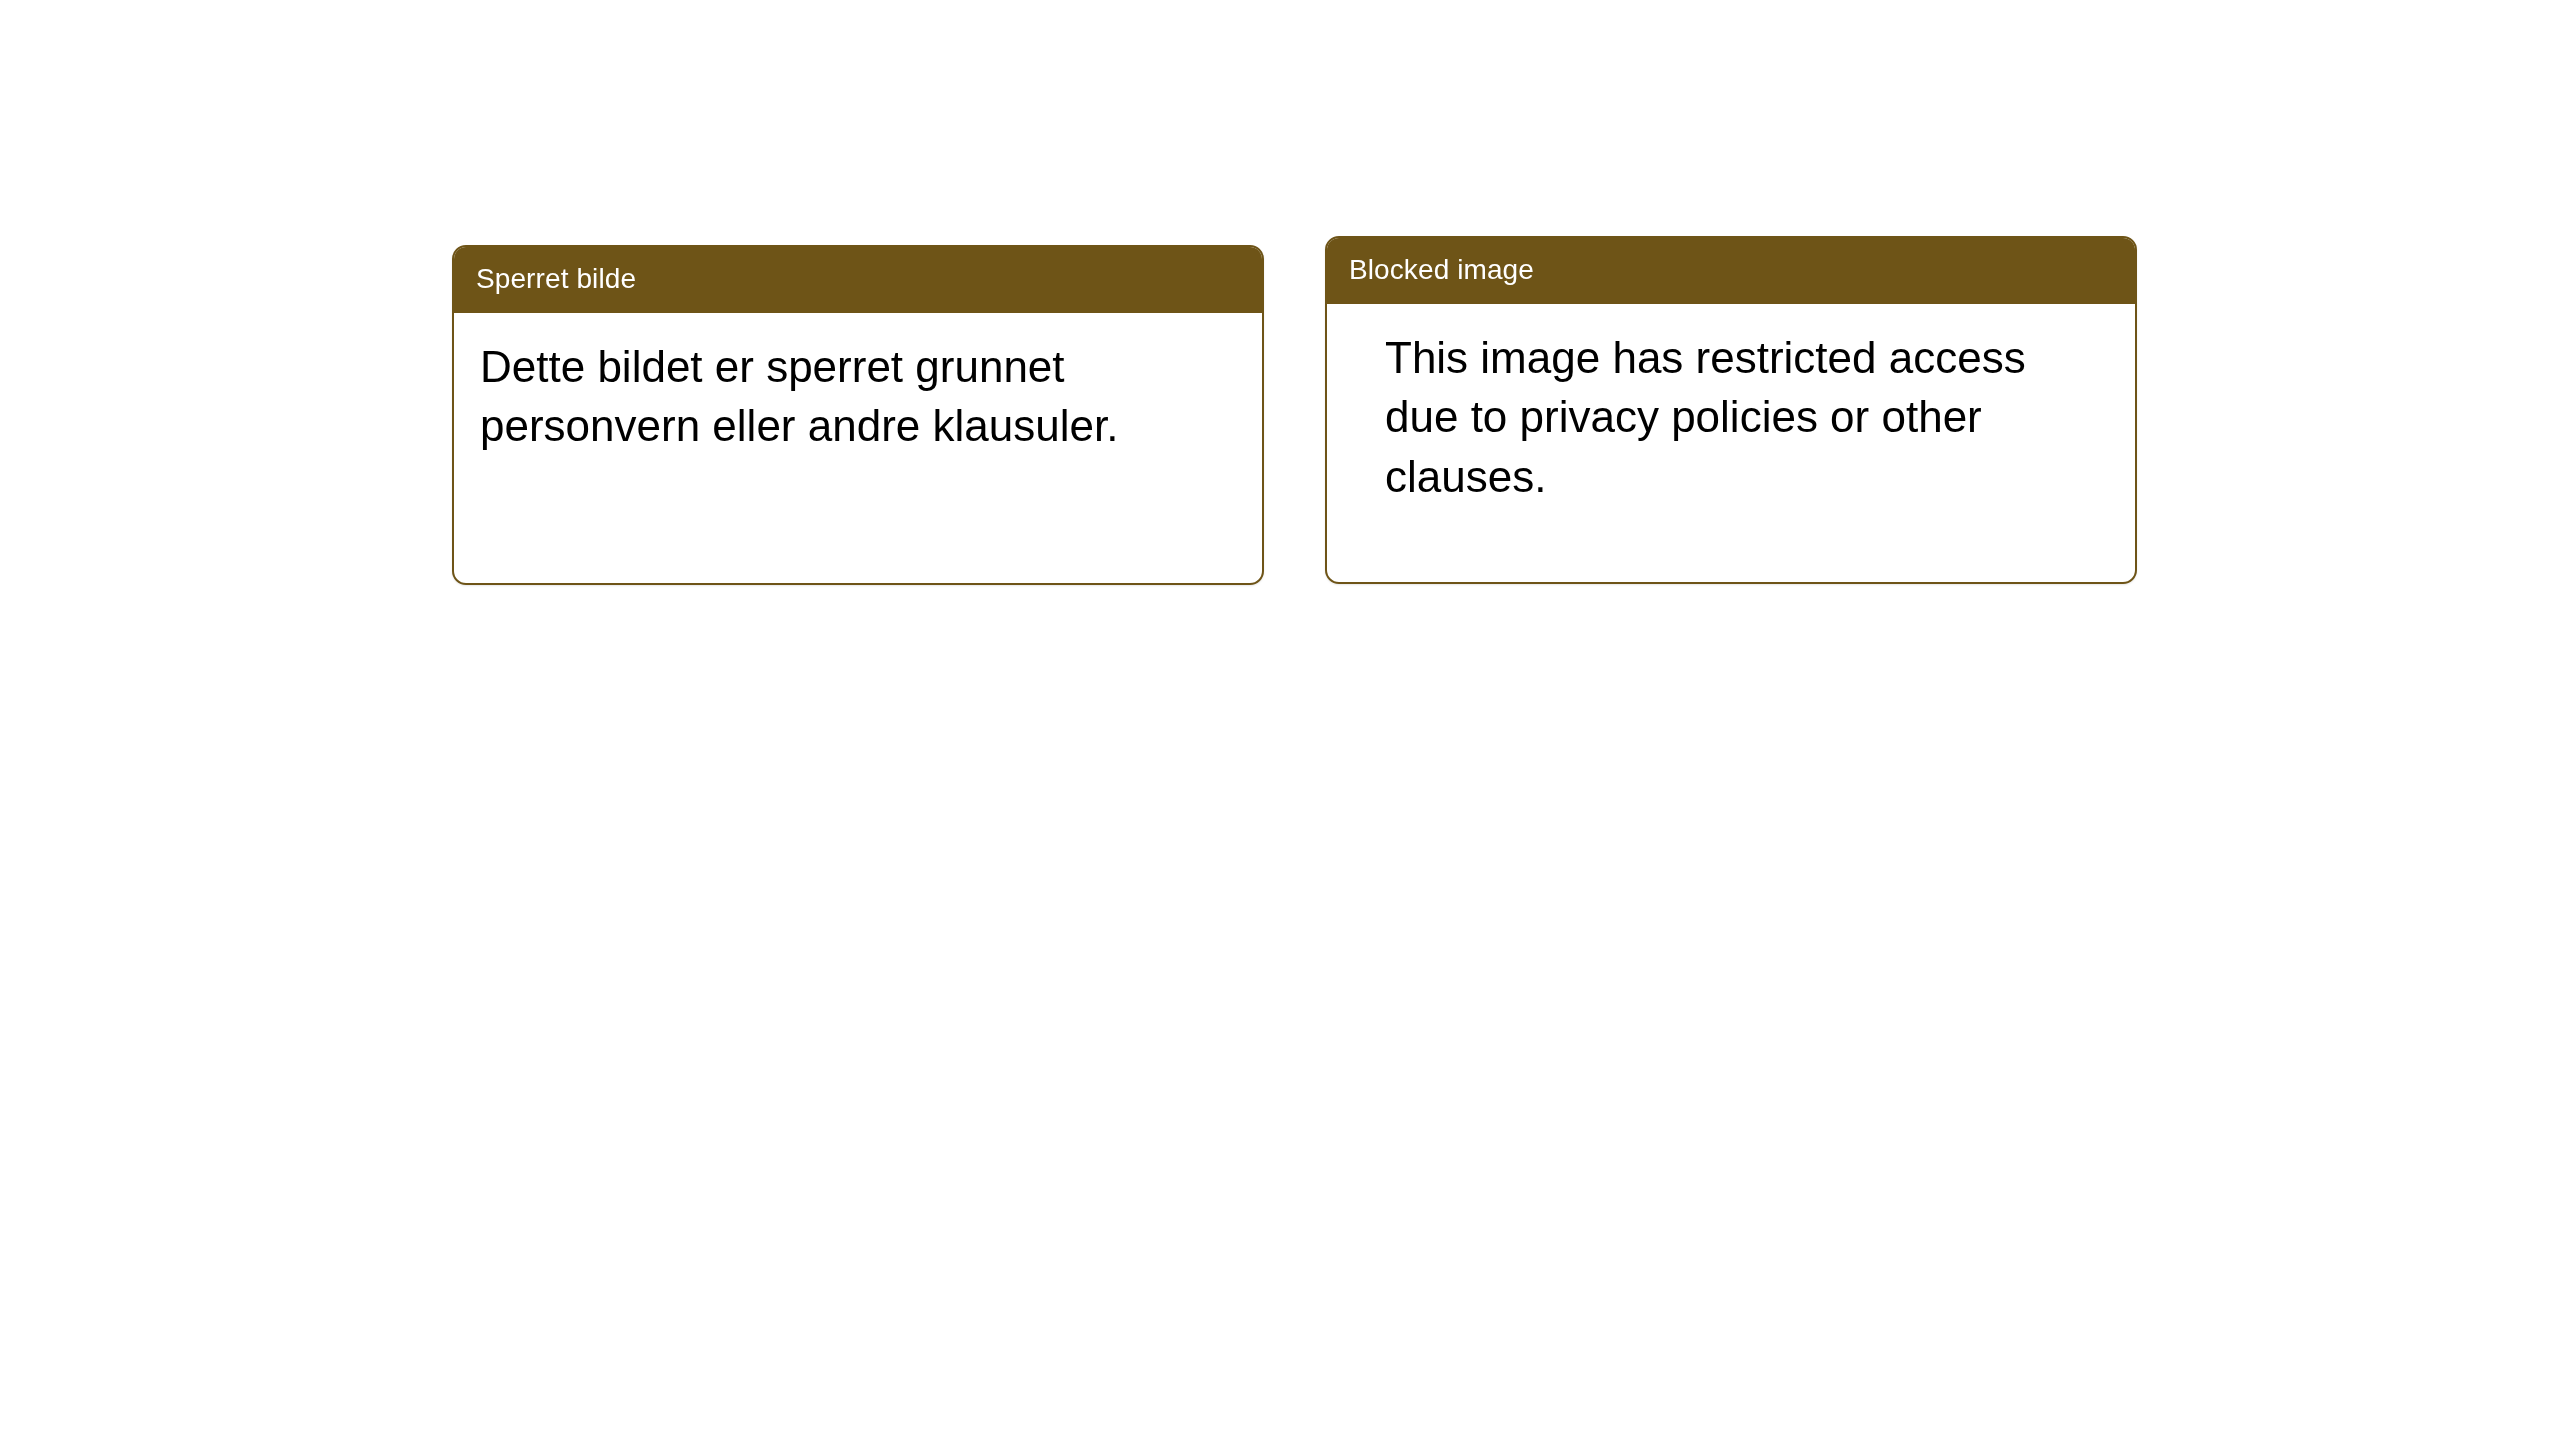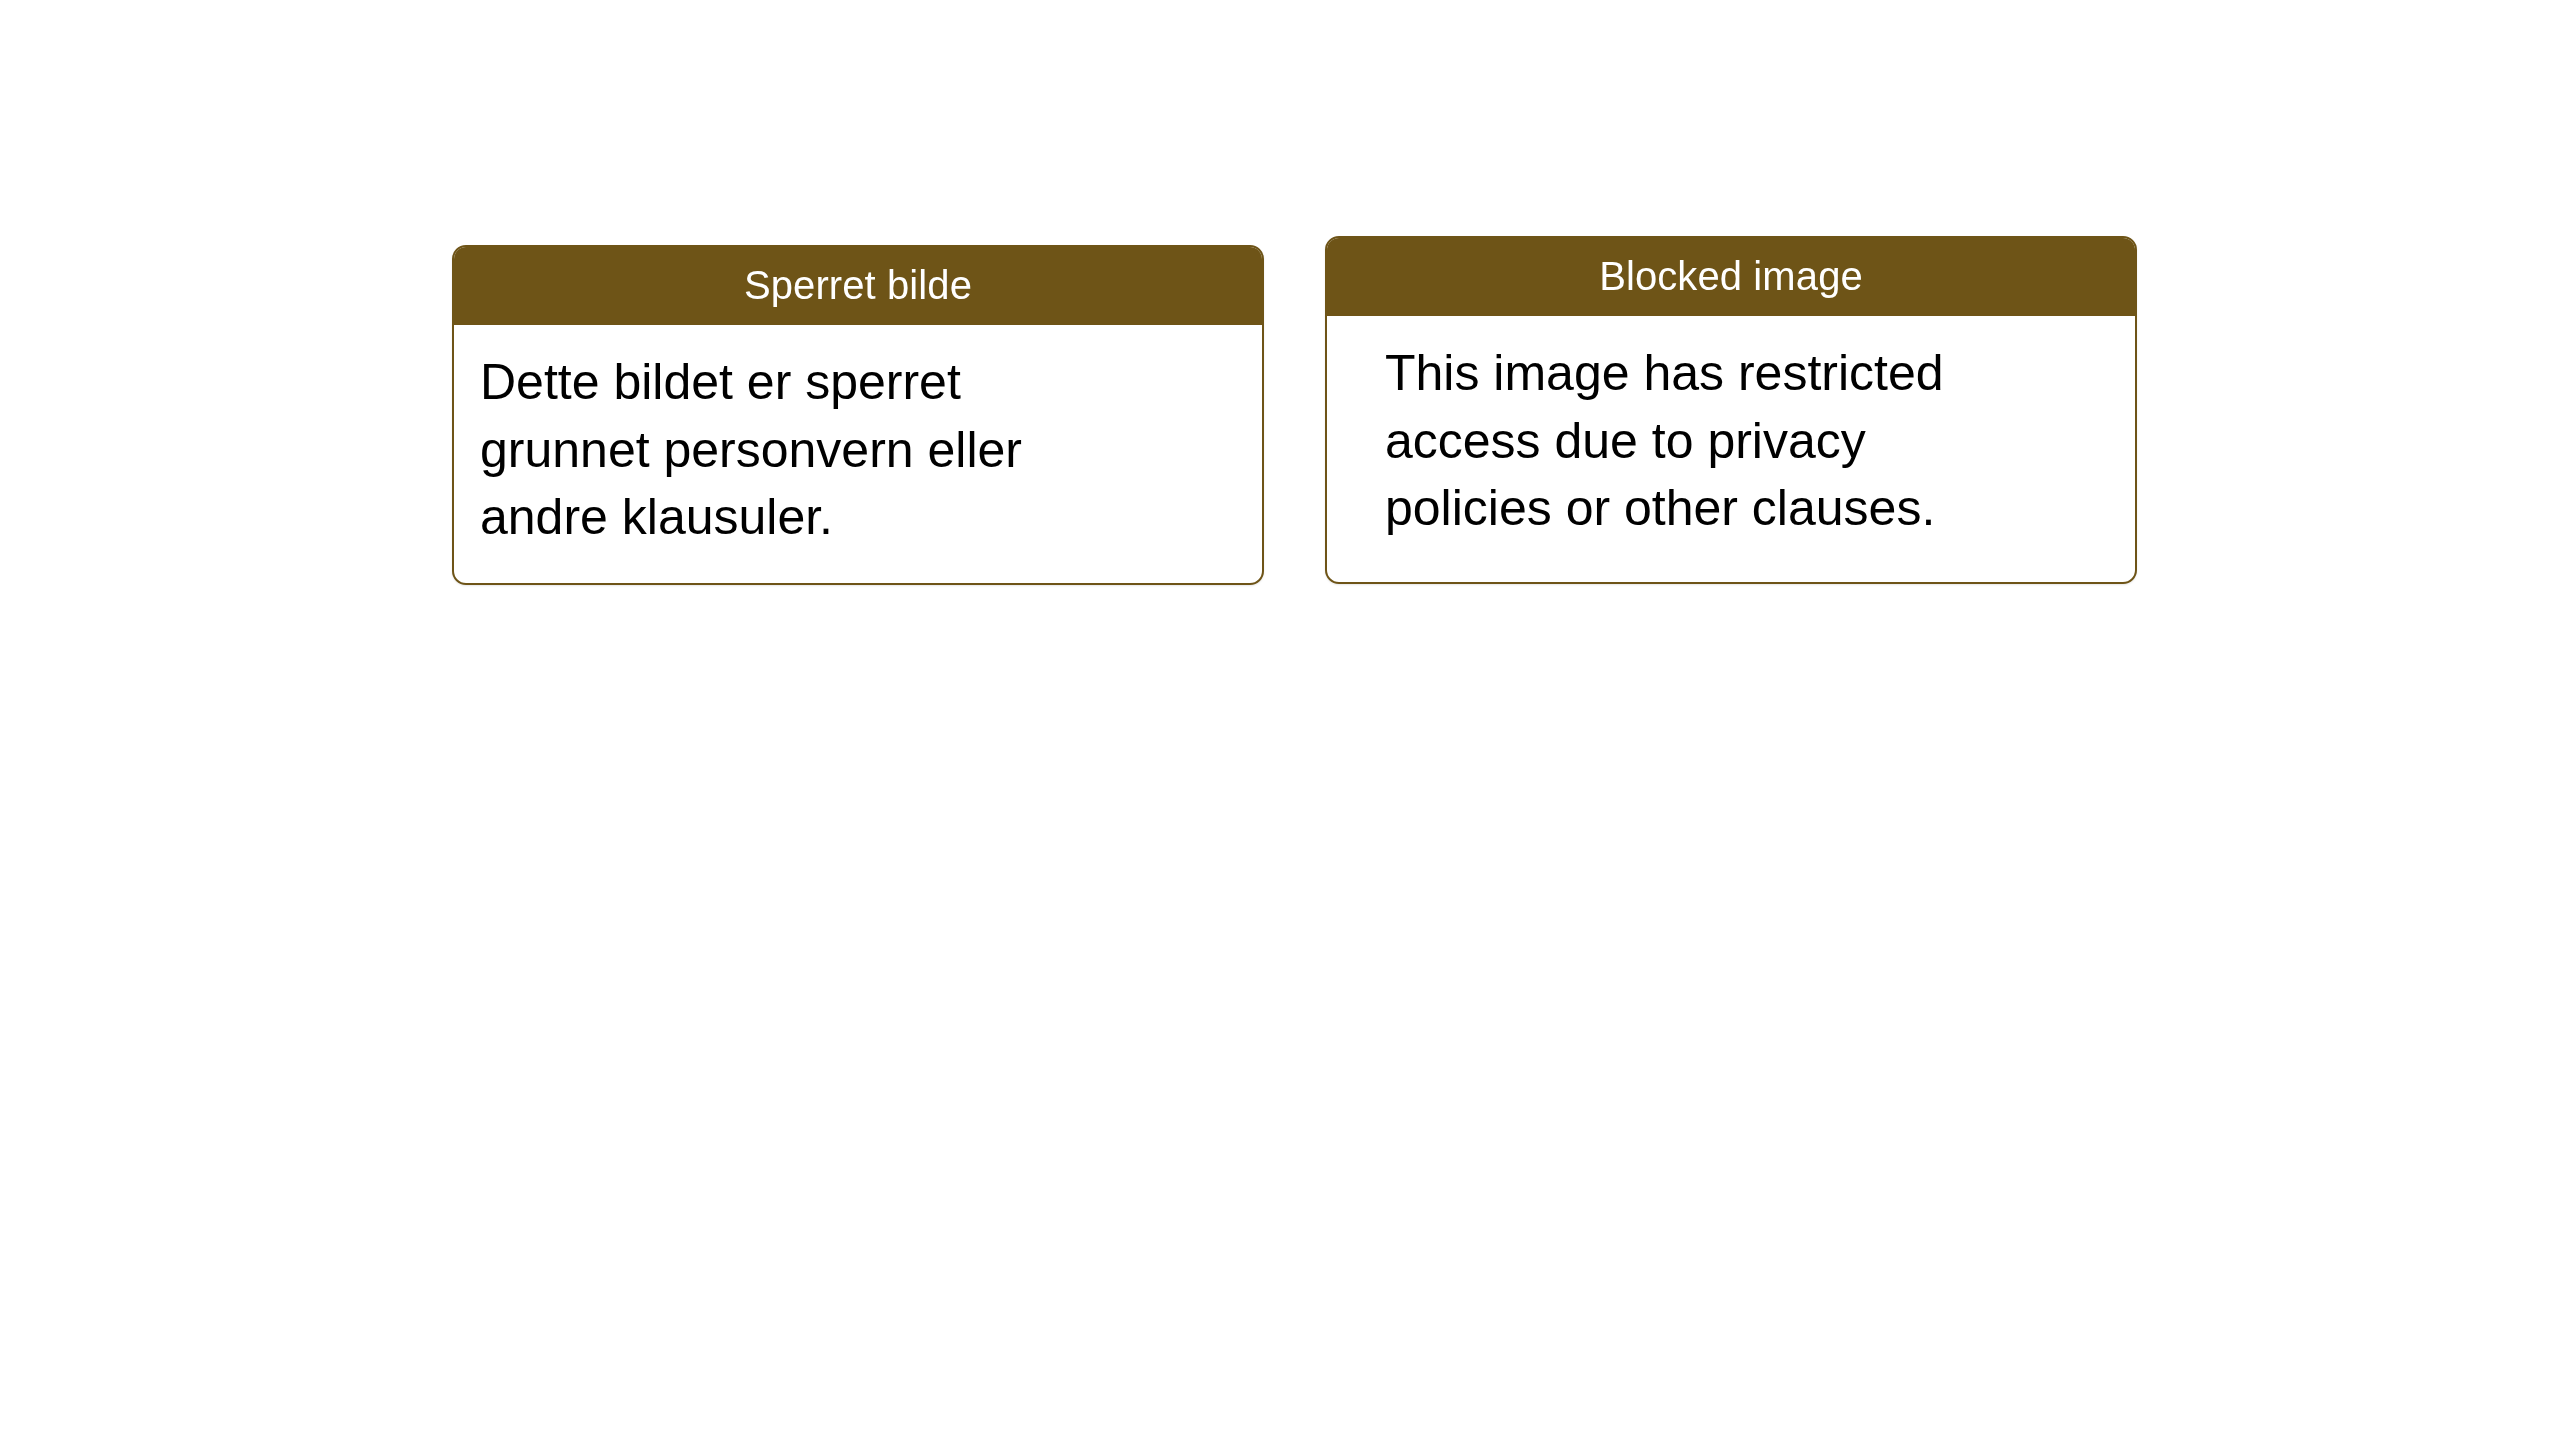--- a/index.html
+++ b/index.html
@@ -26,32 +26,31 @@
     background: #ffffff;
     border: 2px solid #6e5417;
     border-radius: 14px;
     overflow: hidden;
     box-shadow: 0 1px 2px rgba(0,0,0,0.10);
   }
   .notice-card .card-header {
     box-sizing: border-box;
     background: #6e5417;
     color: #ffffff;
-    font-size: 40px;
+    font-size: 28px;
     line-height: 1.0;
     padding: 18px 22px 20px 22px;
     letter-spacing: 0.1px;
     white-space: nowrap;
-    text-align: center;
   }
   .notice-card .card-body {
     box-sizing: border-box;
     padding: 24px 24px 20px 26px;
     color: #000000;
-    font-size: 50px;
+    font-size: 44px;
     line-height: 1.35;
   }
   .notice-card .card-body p {
     margin: 0;
     max-width: 100%;
   }
 
   
   #card-no {
     left: 452px;

